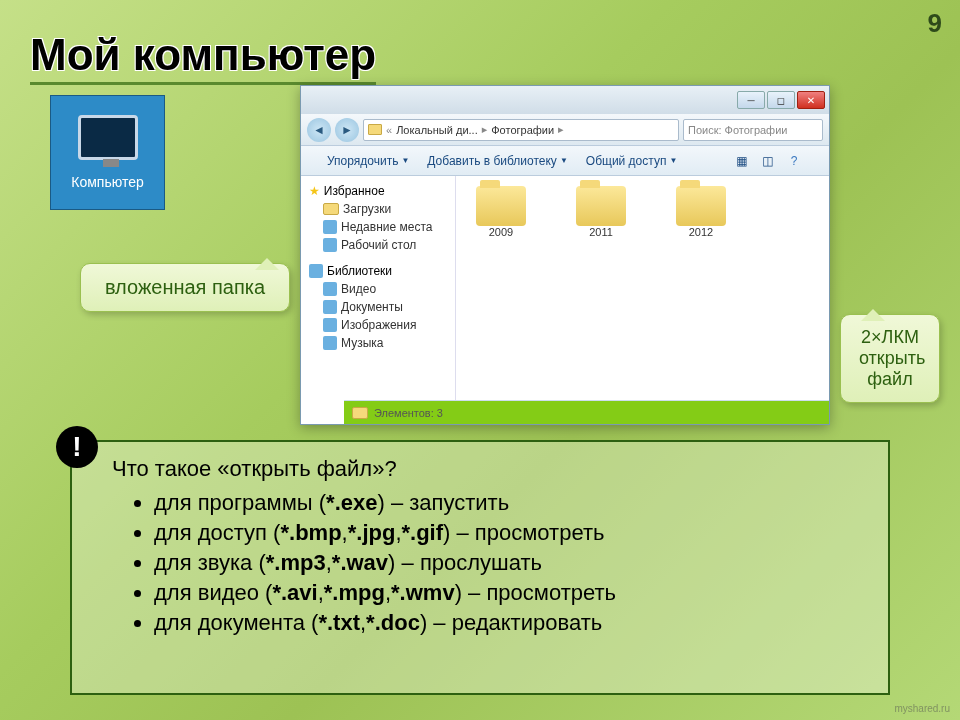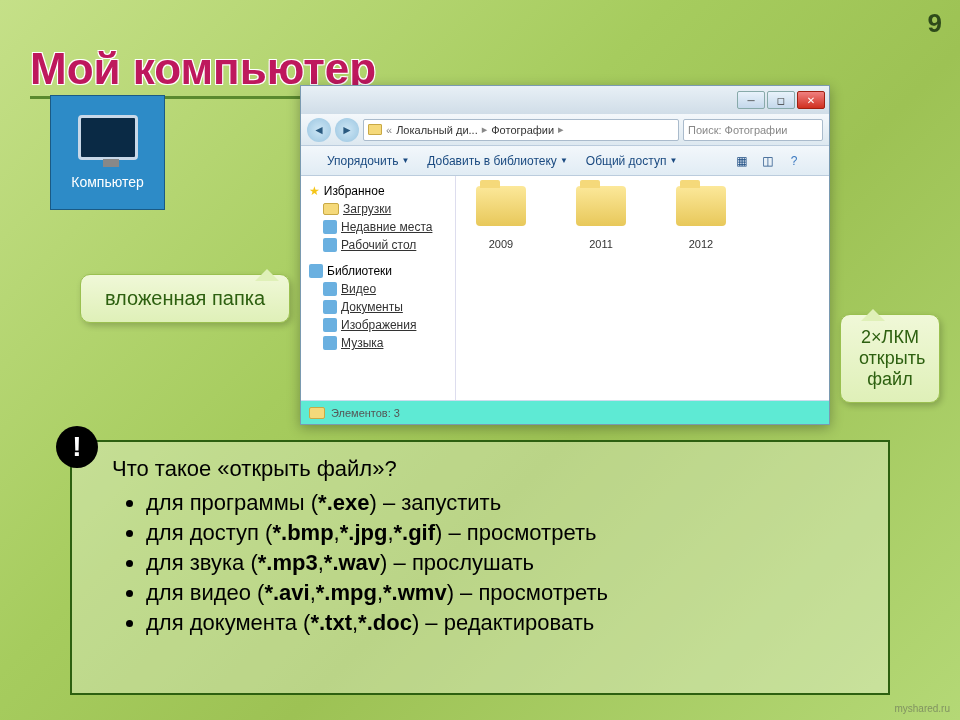--- a/index.html
+++ b/index.html
@@ -5,23 +5,23 @@
 * { box-sizing: border-box; margin: 0; padding: 0; }
 body {
   width: 960px; height: 720px;
   background: linear-gradient(135deg, #c5e088 0%, #a6cc5e 40%, #9dc254 60%, #b4d876 100%);
   font-family: "Segoe UI", Tahoma, sans-serif;
   position: relative;
   overflow: hidden;
 }
 .page-number { position: absolute; top: 8px; right: 18px; font-size: 26px; color: #2d4a1a; font-weight: bold; }
 .slide-title {
-  position: absolute; top: 44px; left: 30px;
+  position: absolute; top: 30px; left: 30px;
   font-size: 44px; font-weight: bold;
-  color: #be185d;
+  color: #000000;
   text-shadow: 1px 1px 0 #fff, -1px -1px 0 #fff, 1px -1px 0 #fff, -1px 1px 0 #fff;
   border-bottom: 3px solid #5a8a2e;
   padding-bottom: 2px;
 }
 
 .computer-box {
   position: absolute; top: 95px; left: 50px;
   width: 115px; height: 115px;
   background: #2d8bc7; border: 1px solid #1a5a85;
   display: flex; flex-direction: column; align-items: center; justify-content: center;
@@ -64,51 +64,51 @@
 }
 .toolbar .tbitem { display:flex; align-items:center; gap:3px; }
 .toolbar .chev { font-size:8px; }
 .toolbar .right { margin-left:auto; display:flex; gap:8px; }
 .toolbar .iconbtn { width:18px; height:18px; display:flex; align-items:center; justify-content:center; }
 
 .explorer-body { display:flex; height: calc(100% - 28px - 32px - 30px - 24px); }
 .sidebar { width: 155px; border-right: 1px solid #dde; padding: 6px 4px; font-size: 12px; }
 .sidebar .group { margin-bottom: 8px; }
 .sidebar .grouptitle { display:flex; align-items:center; gap:4px; padding:2px 4px; }
-.sidebar .subitem { display:flex; align-items:center; gap:4px; padding:2px 4px 2px 18px; color:#333;text-decoration:underline; }
+.sidebar .subitem { display:flex; align-items:center; gap:4px; padding:2px 4px 2px 18px; color:#333; }
 .star { color:#f5c518; font-size:12px; }
 .foldericon { width:16px; height:12px; background:#f5d97a; border-radius:2px; border:1px solid #c9a945; }
 .blueicon { width:14px; height:14px; background:#6ab0e0; border-radius:2px; }
 
 .content { flex:1; padding: 10px; display:flex; flex-wrap:wrap; gap: 20px 30px; align-content:flex-start; }
-.filetile { width: 130px; display:flex; align-items:flex-start; gap:12px; }
+.filetile { width: 130px; display:flex; align-items:flex-start; gap:0; }
 .filetile.centered { flex-direction:column; align-items:center; width:70px; }
 .bigfolder { width:50px; height:40px; background:linear-gradient(#fce89a,#e8c85a); border-radius:4px; position:relative; }
 .bigfolder::before { content:""; position:absolute; top:-6px; left:4px; width:20px; height:8px; background:#f5d97a; border-radius:2px 2px 0 0; }
 .imgicon { width:40px; height:40px; background:linear-gradient(#fff,#fce0a0); border:1px solid #ccc; position:relative; }
 .imgicon::after { content:""; position:absolute; bottom:4px; left:4px; width:20px; height:14px; background:#e07030; }
 .zipicon { width:40px; height:40px; background:linear-gradient(#fff,#e8e0d0); border:1px solid #ccc; position:relative; }
 .zipicon::after { content:""; position:absolute; top:8px; left:14px; width:12px; height:24px; background:repeating-linear-gradient(#a08040 0 3px,#d0b070 3px 6px); }
 .filelabel { font-size:11px; color:#333; }
 .filelabel .sub { color:#888; font-size:10px; }
 
-.statusbar { height:24px; background:#5eead4; border-top:1px solid #cde; display:flex; align-items:center; padding:0 8px; font-size:11px; color:#555; gap:6px; }
+.statusbar { height:24px; background:#84cc16; border-top:1px solid #cde; display:flex; align-items:center; padding:0 8px; font-size:11px; color:#555; gap:6px;margin-left:43px; }
 
 
 .callout {
   position: absolute;
   background: linear-gradient(#f0f8d8,#dff0b8);
   border: 1px solid #9ac050;
   border-radius: 10px;
   padding: 12px 18px;
   font-size: 20px; color: #2d6010;
   text-align: center;
   box-shadow: 2px 3px 6px rgba(0,0,0,.2);
 }
-.callout1 { top: 274px; left: 80px; width: 210px; }
+.callout1 { top: 263px; left: 80px; width: 210px; }
 .callout1::after { content:""; position:absolute; top:-18px; right:10px; border:12px solid transparent; border-bottom-color:#dff0b8; }
 .callout2 { top: 314px; left: 840px; width: 100px; font-size:18px; }
 .callout2::after { content:""; position:absolute; top:-18px; left:20px; border:12px solid transparent; border-bottom-color:#dff0b8; }
 
 
 .infobox {
   position: absolute; top: 440px; left: 70px;
   width: 820px; height: 255px;
   background: rgba(255,255,255,0.3);
   border: 2px solid #2d6010;
@@ -116,21 +116,21 @@
   font-size: 22px; color: #000;
 }
 .bang {
   position:absolute; top:-16px; left:-16px;
   width:42px; height:42px; border-radius:50%;
   background:#000; color:#fff; font-size:28px; font-weight:bold;
   display:flex; align-items:center; justify-content:center;
 }
 .infobox .q { font-weight: normal; margin-bottom: 8px; margin-left: -10px; }
 .infobox ul { list-style: disc; padding-left: 24px; }
-.infobox li { margin: 4px 0; }
+.infobox li { margin: 4px 8px; }
 .infobox b { color:#000; }
 
 .watermark { position:absolute; bottom:6px; right:10px; font-size:10px; color:rgba(80,80,80,.5); }
 </style>
 </head>
 <body>
 
 <div class="page-number">9</div>
 <div class="slide-title">Мой компьютер</div>
 

